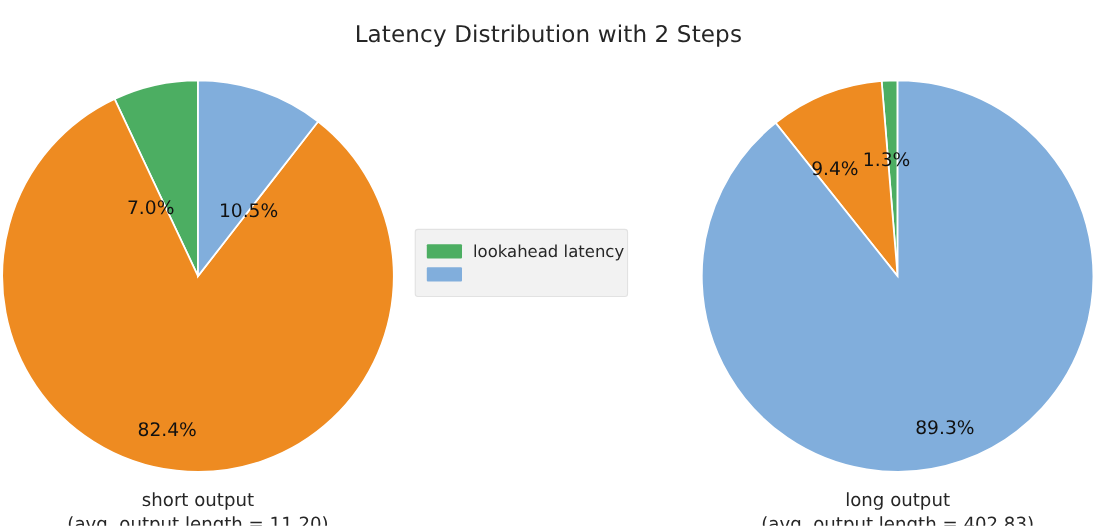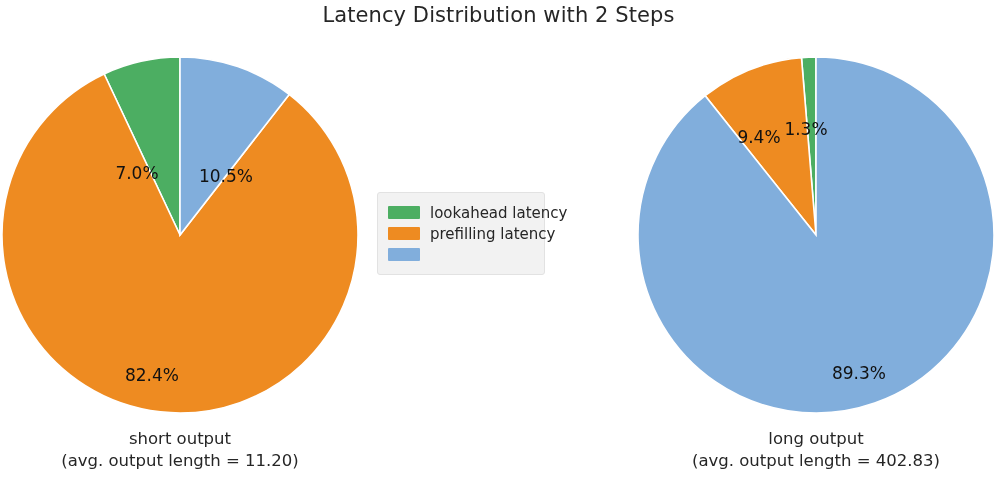--- a/index.html
+++ b/index.html
@@ -11,20 +11,21 @@
     width: 997px;
     height: 478px;
     position: relative;
     font-family: "DejaVu Sans", sans-serif;
     color: #262626;
     overflow: hidden;
   }
   #figure {
     position: absolute;
     inset: 0;
+    margin-top: 16px;
   }
   .fig-title {
     position: absolute;
     top: 0px;
     left: 0;
     width: 997px;
     text-align: center;
     font-size: 21px;
     color: #262626;
     letter-spacing: 0.1px;
@@ -62,21 +63,21 @@
     color: #262626;
     line-height: 22px;
     white-space: pre-line;
   }
 
   
   #legend {
     position: absolute;
     left: 377px;
     top: 192px;
-    width: 168px;
+    width: 194px;
     box-sizing: border-box;
     background: #f2f2f2;
     border: 1px solid #e2e2e2;
     border-radius: 3px;
     padding: 9px 12px 9px 10px;
   }
   .legend-row {
     display: flex;
     align-items: center;
     height: 21px;
@@ -126,21 +127,17 @@
     <div class="panel-caption">long output
 (avg. output length = 402.83)</div>
   </div>
 
   <div id="legend">
     <div class="legend-row">
       <span class="legend-swatch" style="background: rgb(76, 174, 98);"></span>
       <span class="legend-text">lookahead latency</span>
     </div>
     <div class="legend-row">
-      <span class="legend-swatch" style="background: rgb(238, 139, 33);"></span>
-      <span class="legend-text">prefilling latency</span>
-    </div>
-    <div class="legend-row">
       <span class="legend-swatch" style="background: rgb(129, 174, 220);"></span>
     </div>
   </div>
 
 </div>
 
 </body></html>

